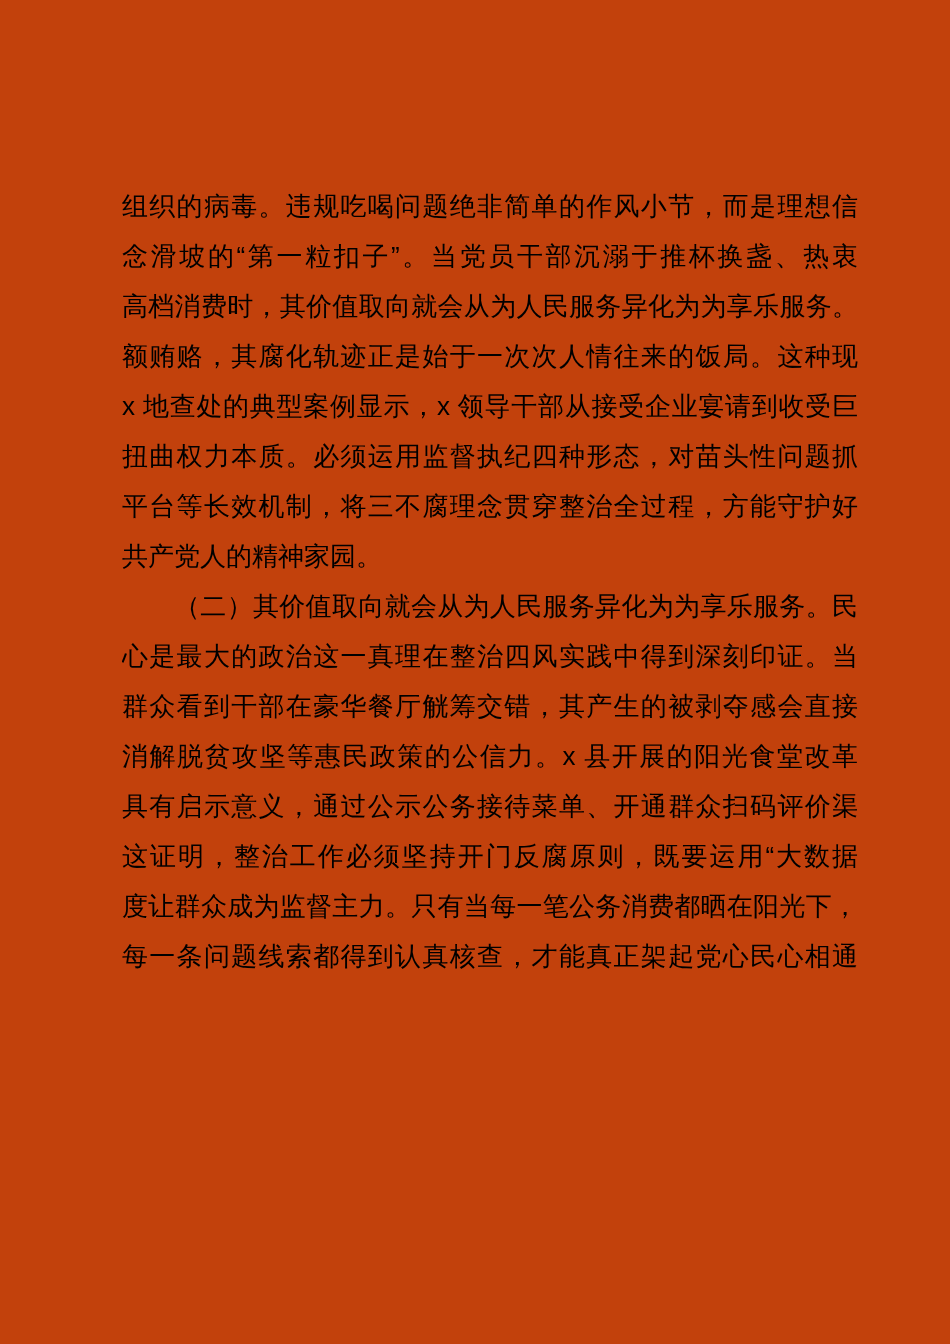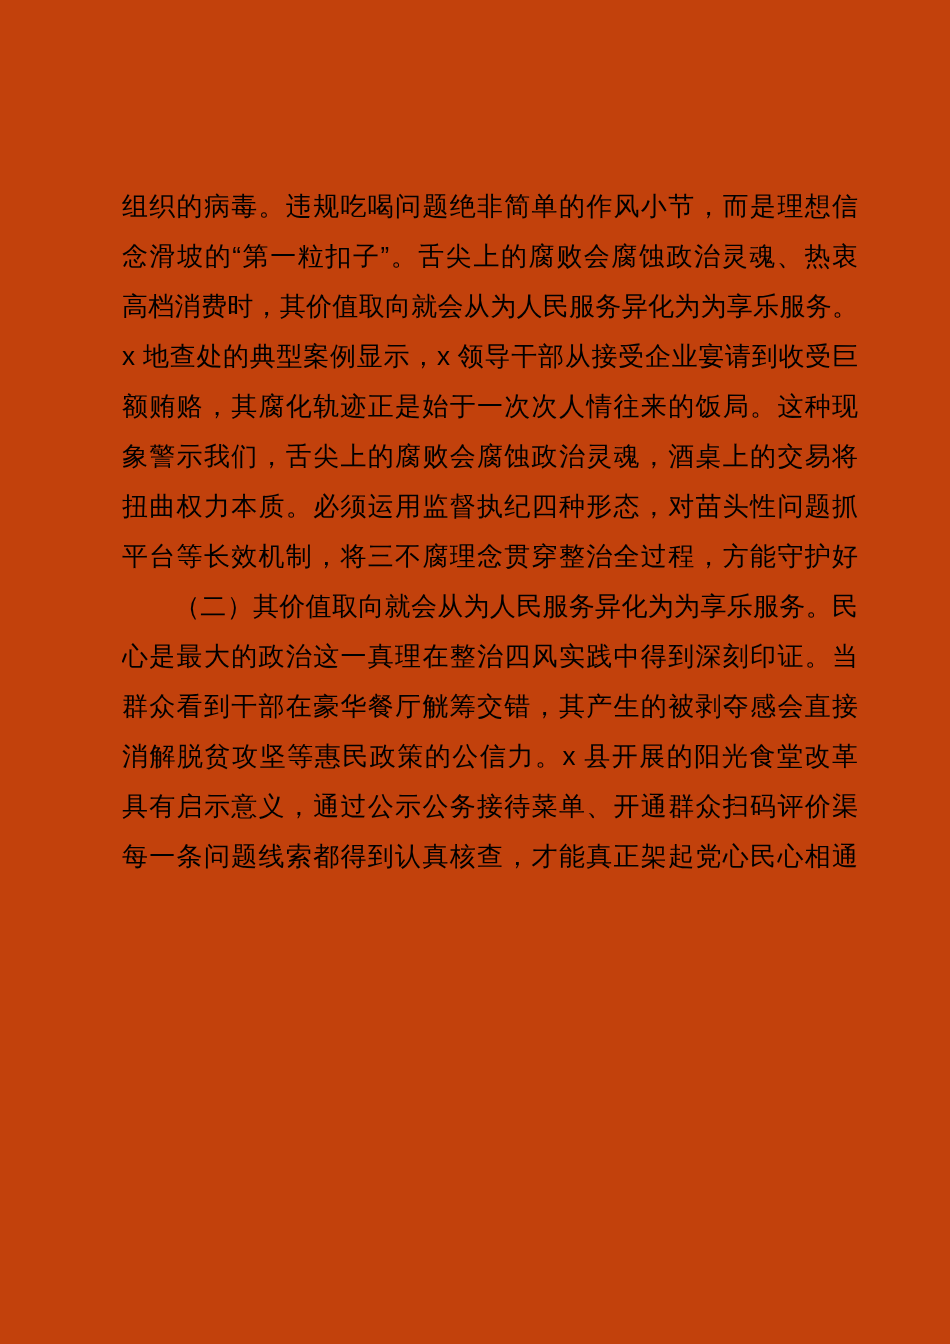--- a/index.html
+++ b/index.html
@@ -47,32 +47,34 @@
     }
   </style>
 </head>
 <body>
 
 <div class="page">
   <div class="text-block">
 
     <div class="para">
       <div class="line">组织的病毒。违规吃喝问题绝非简单的作风小节，而是理想信</div>
-      <div class="line">念滑坡的“第一粒扣子”。舌尖上的腐败会腐蚀政治灵魂、热衷</div>
+      <div class="line">念滑坡的“第一粒扣子”。当党员干部沉溺于推杯换盏、热衷</div>
       <div class="line">高档消费时，其价值取向就会从为人民服务异化为为享乐服务。</div>
+      <div class="line">额贿赂，其腐化轨迹正是始于一次次人情往来的饭局。这种现</div>
       <div class="line">x 地查处的典型案例显示，x 领导干部从接受企业宴请到收受巨</div>
-      <div class="line">额贿赂，其腐化轨迹正是始于一次次人情往来的饭局。这种现</div>
-      <div class="line">象警示我们，舌尖上的腐败会腐蚀政治灵魂，酒桌上的交易将</div>
       <div class="line">扭曲权力本质。必须运用监督执纪四种形态，对苗头性问题抓</div>
       <div class="line">平台等长效机制，将三不腐理念贯穿整治全过程，方能守护好</div>
+      <div class="line para-end">共产党人的精神家园。</div>
     </div>
 
     <div class="para">
       <div class="line indent">（二）其价值取向就会从为人民服务异化为为享乐服务。民</div>
       <div class="line">心是最大的政治这一真理在整治四风实践中得到深刻印证。当</div>
       <div class="line">群众看到干部在豪华餐厅觥筹交错，其产生的被剥夺感会直接</div>
       <div class="line">消解脱贫攻坚等惠民政策的公信力。x 县开展的阳光食堂改革</div>
       <div class="line">具有启示意义，通过公示公务接待菜单、开通群众扫码评价渠</div>
+      <div class="line">这证明，整治工作必须坚持开门反腐原则，既要运用“大数据</div>
+      <div class="line">度让群众成为监督主力。只有当每一笔公务消费都晒在阳光下，</div>
       <div class="line">每一条问题线索都得到认真核查，才能真正架起党心民心相通</div>
     </div>
 
   </div>
 </div>
 
 </body></html>

